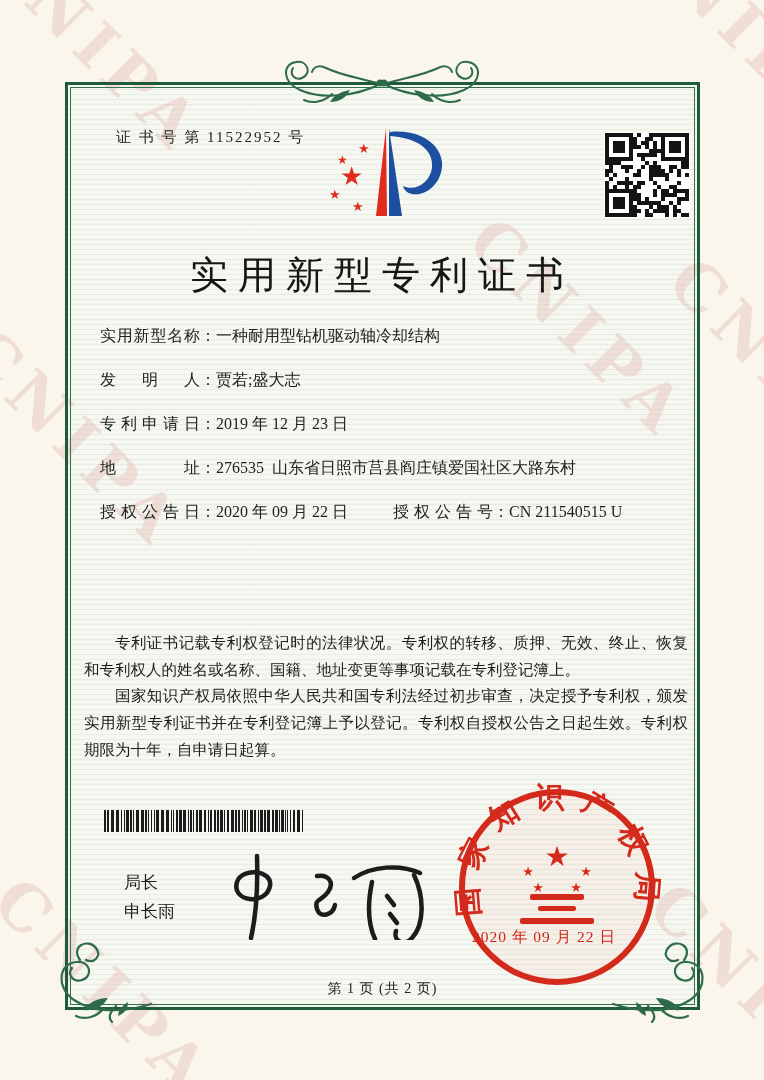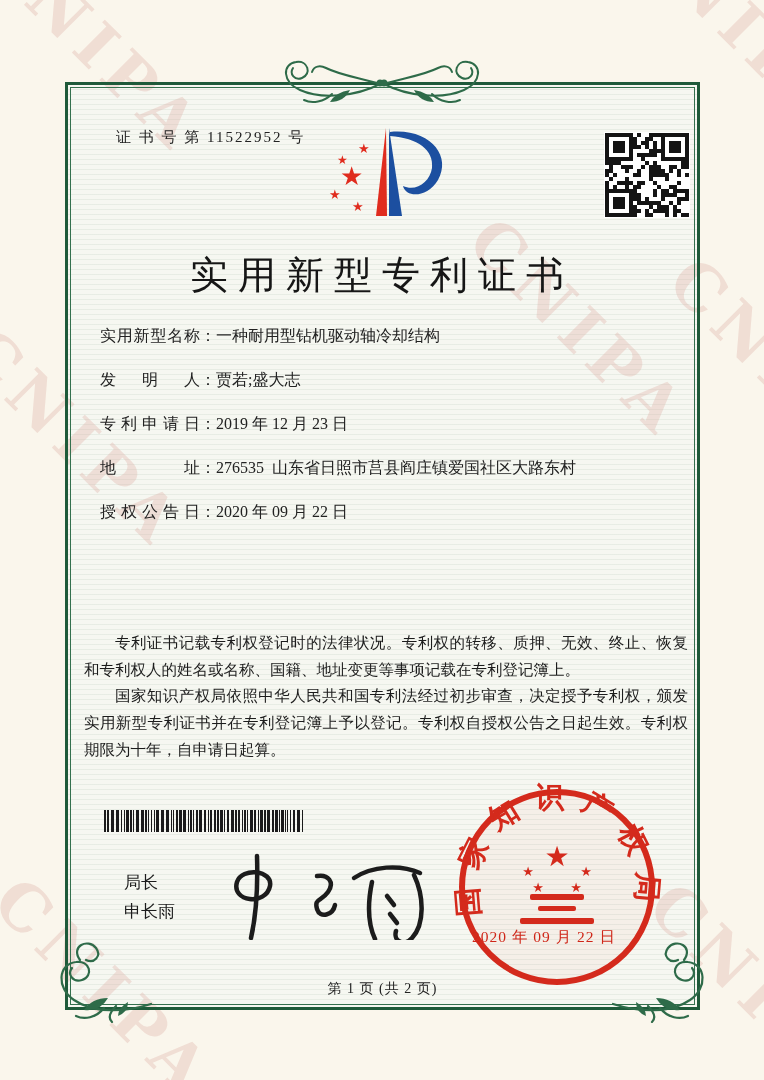--- a/index.html
+++ b/index.html
@@ -370,20 +370,23 @@
         <span class="lbl">发明人</span><span>：</span><span class="val">贾若;盛大志</span>
       </div>
       <div class="row">
         <span class="lbl">专利申请日</span><span>：</span><span class="val">2019 年 12 月 23 日</span>
       </div>
       <div class="row">
         <span class="lbl">地址</span><span>：</span><span class="val">276535  山东省日照市莒县阎庄镇爱国社区大路东村</span>
       </div>
       <div class="row">
         <span class="lbl">授权公告日</span><span>：</span><span class="val">2020 年 09 月 22 日</span>
+        <span class="grant-second">
+          <span class="lbl">授权公告号</span><span>：</span><span class="val">CN 211540515 U</span>
+        </span>
       </div>
     </div>
 
     <div class="paras">
       <p>专利证书记载专利权登记时的法律状况。专利权的转移、质押、无效、终止、恢复和专利权人的姓名或名称、国籍、地址变更等事项记载在专利登记簿上。</p>
       <p>国家知识产权局依照中华人民共和国专利法经过初步审查，决定授予专利权，颁发实用新型专利证书并在专利登记簿上予以登记。专利权自授权公告之日起生效。专利权期限为十年，自申请日起算。</p>
     </div>
 
     <div class="barcode"><i style="width:2px;margin-right:1px"></i><i style="width:2px;margin-right:2px"></i><i style="width:3px;margin-right:2px"></i><i style="width:3px;margin-right:2px"></i><i style="width:1px;margin-right:2px"></i><i style="width:1px;margin-right:1px"></i><i style="width:3px;margin-right:1px"></i><i style="width:2px;margin-right:1px"></i><i style="width:1px;margin-right:2px"></i><i style="width:3px;margin-right:2px"></i><i style="width:3px;margin-right:1px"></i><i style="width:2px;margin-right:1px"></i><i style="width:1px;margin-right:2px"></i><i style="width:1px;margin-right:2px"></i><i style="width:1px;margin-right:1px"></i><i style="width:3px;margin-right:2px"></i><i style="width:3px;margin-right:2px"></i><i style="width:3px;margin-right:2px"></i><i style="width:1px;margin-right:1px"></i><i style="width:1px;margin-right:2px"></i><i style="width:2px;margin-right:1px"></i><i style="width:3px;margin-right:1px"></i><i style="width:3px;margin-right:2px"></i><i style="width:1px;margin-right:1px"></i><i style="width:2px;margin-right:1px"></i><i style="width:1px;margin-right:2px"></i><i style="width:2px;margin-right:1px"></i><i style="width:3px;margin-right:2px"></i><i style="width:2px;margin-right:2px"></i><i style="width:1px;margin-right:1px"></i><i style="width:2px;margin-right:2px"></i><i style="width:2px;margin-right:1px"></i><i style="width:2px;margin-right:1px"></i><i style="width:3px;margin-right:1px"></i><i style="width:1px;margin-right:2px"></i><i style="width:2px;margin-right:2px"></i><i style="width:3px;margin-right:1px"></i><i style="width:2px;margin-right:1px"></i><i style="width:2px;margin-right:2px"></i><i style="width:1px;margin-right:1px"></i><i style="width:2px;margin-right:1px"></i><i style="width:1px;margin-right:2px"></i><i style="width:3px;margin-right:1px"></i><i style="width:2px;margin-right:2px"></i><i style="width:1px;margin-right:1px"></i><i style="width:3px;margin-right:1px"></i><i style="width:2px;margin-right:1px"></i><i style="width:3px;margin-right:2px"></i><i style="width:2px;margin-right:1px"></i><i style="width:3px;margin-right:1px"></i><i style="width:1px;margin-right:1px"></i><i style="width:3px;margin-right:1px"></i><i style="width:1px;margin-right:1px"></i><i style="width:1px;margin-right:2px"></i><i style="width:1px;margin-right:2px"></i><i style="width:2px;margin-right:2px"></i><i style="width:3px;margin-right:2px"></i><i style="width:1px;margin-right:1px"></i></div>
 

